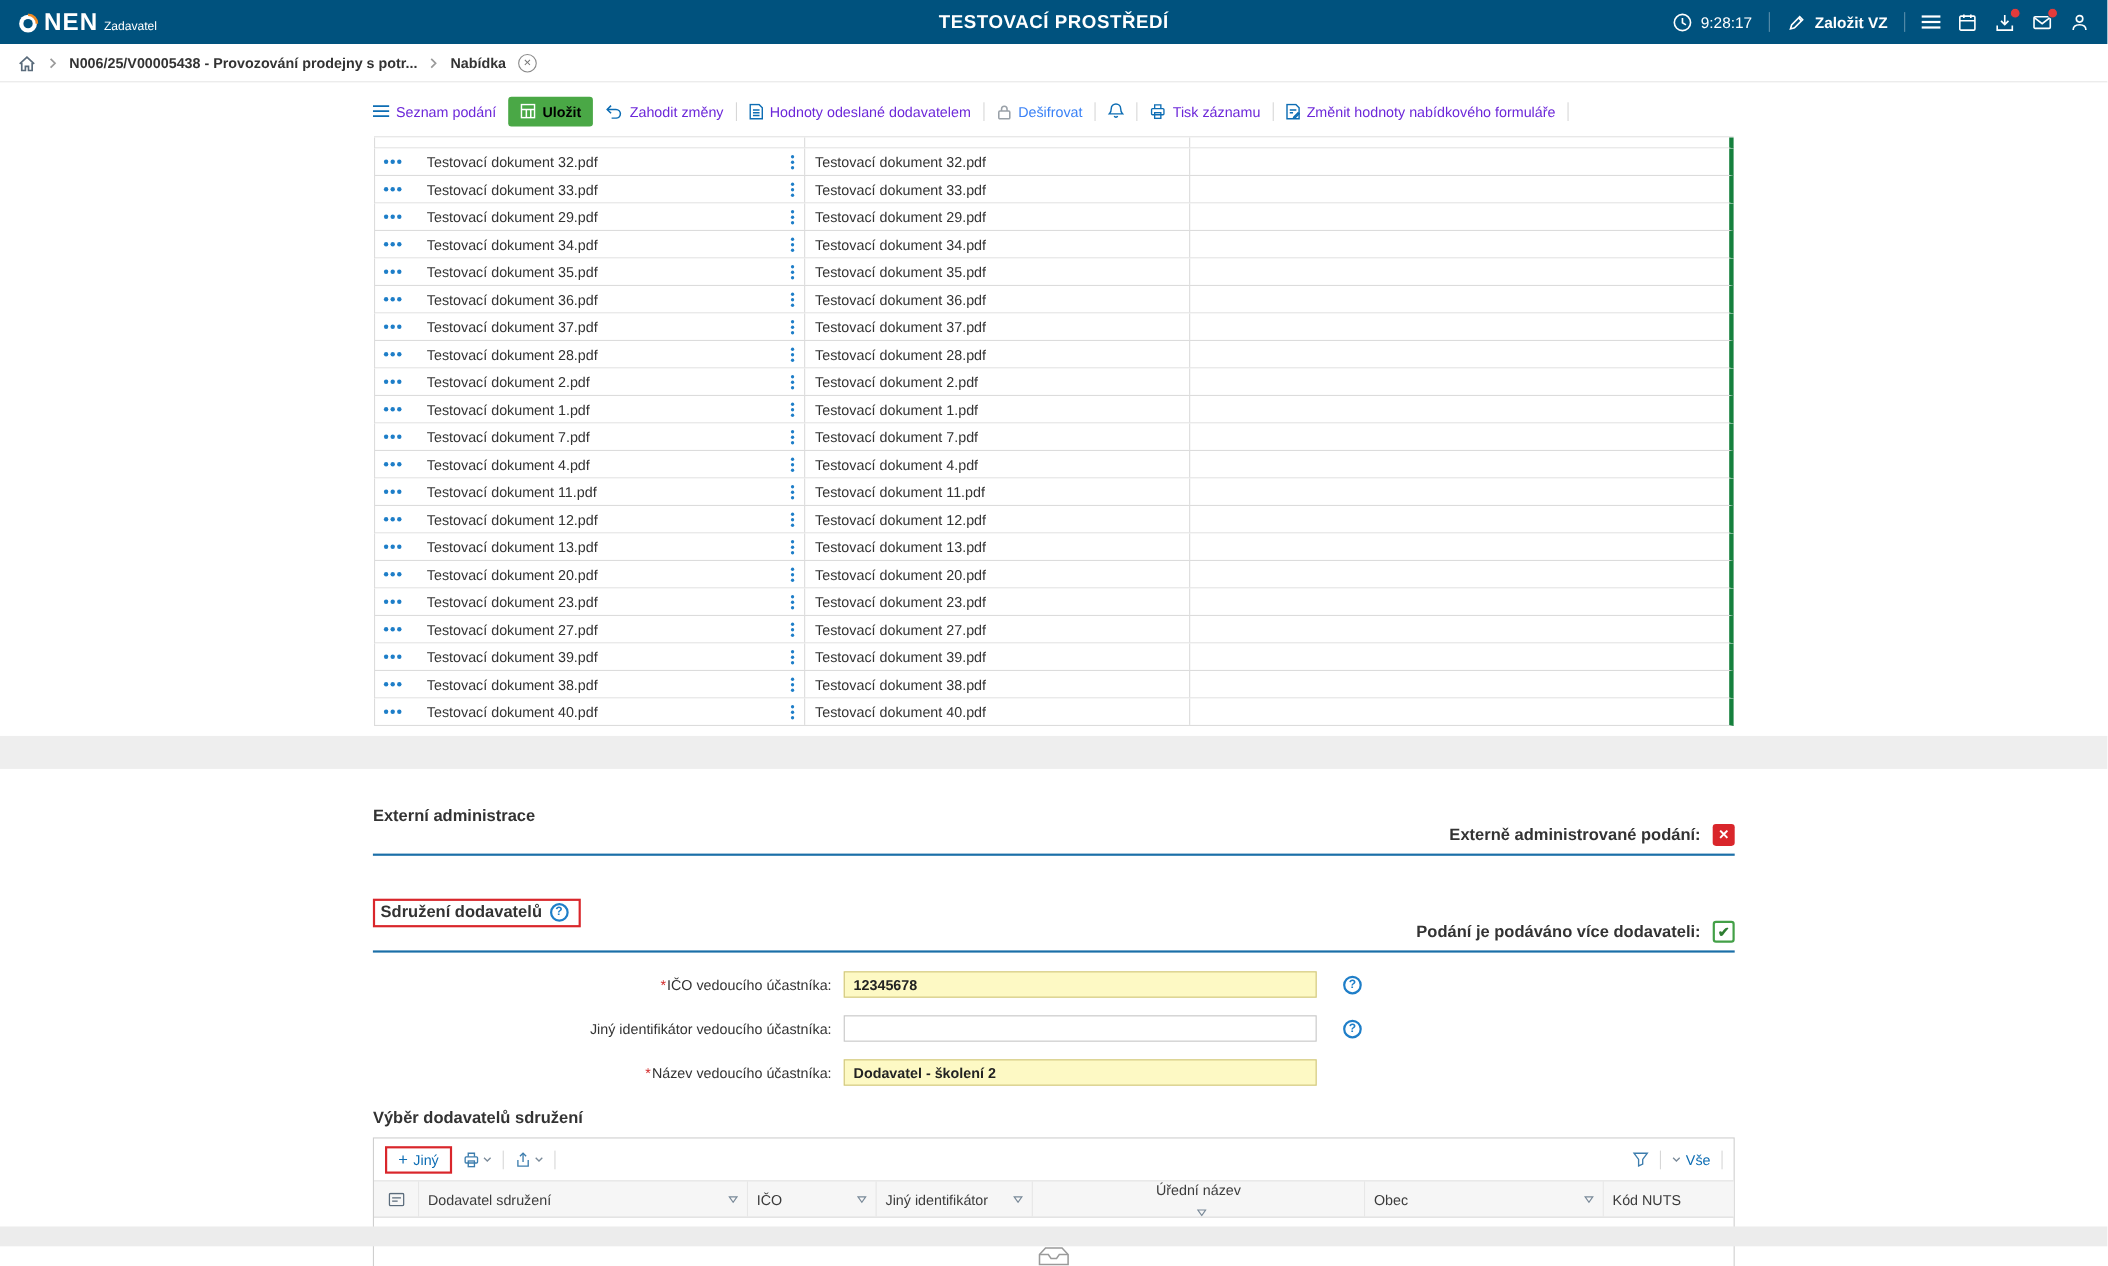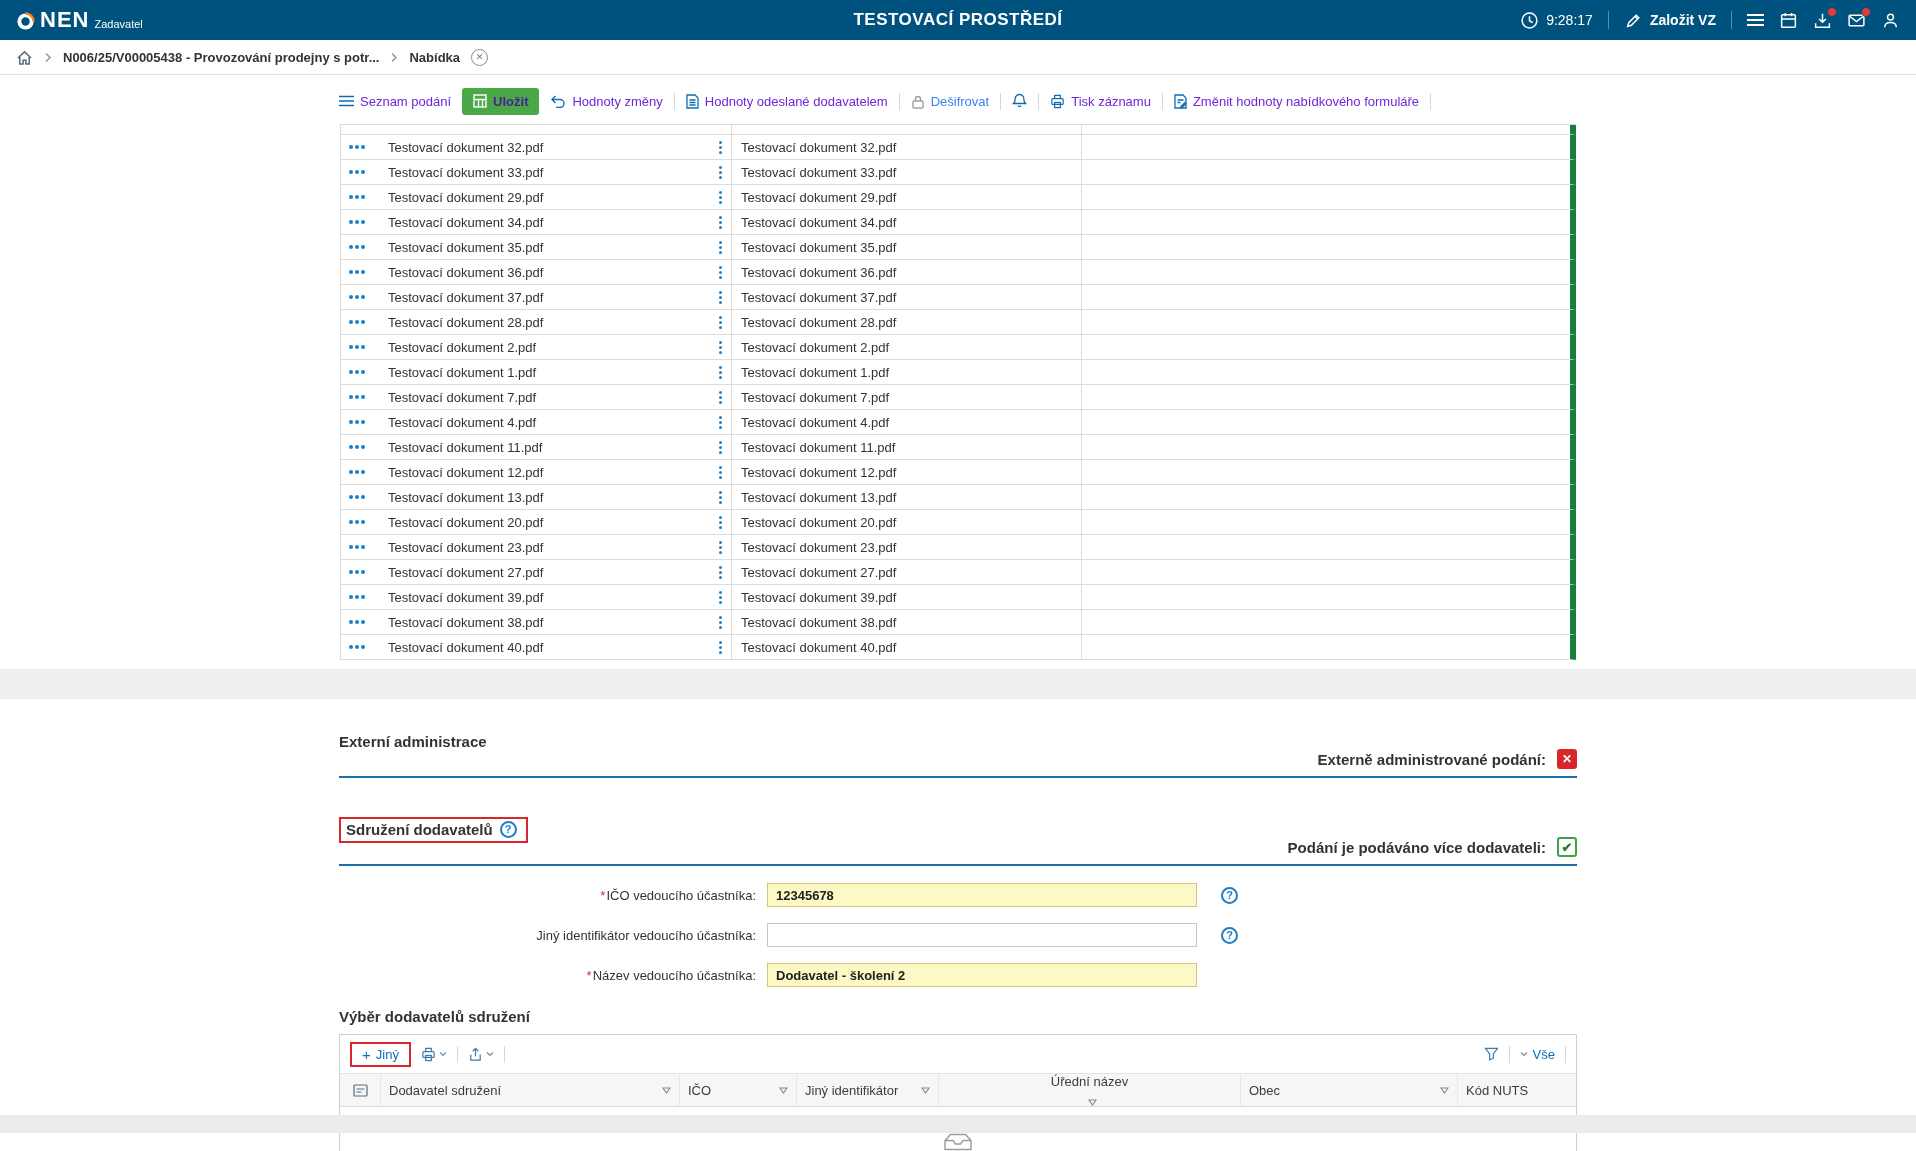--- a/index.html
+++ b/index.html
@@ -53,30 +53,30 @@
 
   
   .toolbar {
     width:1238px; margin:0 auto; padding-top:9px; height:43px;
     display:flex; align-items:center; gap:11px; font-size:13px; white-space:nowrap;
   }
   .tb-link { color:#6d28d9; display:flex; align-items:center; gap:6px; cursor:pointer; }
   .tb-link.disabled { color:#3b82f6; cursor:default; }
   .tb-sep { width:1px; height:17px; background:#d7d7d7; }
   .tb-btn-save {
-    background:#4aa846; color:#4c1d95; padding:6px 11px; border-radius:3px;
+    background:#4aa846; color:#000000; padding:6px 11px; border-radius:3px;
     display:flex; align-items:center; gap:6px; font-weight:bold; cursor:pointer;
   }
   .ticon { display:block; }
 
   
   .doc-table { width:1236px; margin:6px auto 0; border-top:1px solid #d9d9d9; }
   .doc-row {
     display:flex; height:25px; align-items:stretch; font-size:13px; color:#333;
-    border-bottom:1px solid #dcdcdc; border-left:1px solid #dcdcdc; border-right:6px solid #15803d;
+    border-bottom:1px solid #dcdcdc; border-left:1px solid #dcdcdc; border-right:4px solid #15803d;
     background:#fff;
   }
   .doc-row.sliver { height:10px; }
   .cell-a { width:391px; display:flex; align-items:center; padding-left:8px; border-right:1px solid #dcdcdc; }
   .cell-b { width:350px; display:flex; align-items:center; padding-left:9px; border-right:1px solid #dcdcdc; }
   .cell-c { flex:1; }
   .doc-name { margin-left:23px; }
   .cell-b .doc-name { margin-left:0; }
   .dots3 { display:flex; gap:2px; cursor:pointer; }
   .dots3 i { width:4px; height:4px; border-radius:50%; background:#1e7ec8; }
@@ -237,21 +237,21 @@
         <rect x="1" y="1" width="12" height="12"></rect>
           <path d="M1 5.5h12M5.5 5.5V13M9.5 5.5V13"></path>
       </svg>
       <span>Uložit</span>
     </span>
     <span class="tb-link">
       <svg class="ticon" width="16" height="14" viewBox="0 0 16 14" fill="none" stroke="#0d6db4" stroke-width="1.4">
         <path d="M5.5 2L2 5.5 5.5 9"></path>
           <path d="M2 5.5h8a4 4 0 0 1 0 8H6"></path>
       </svg>
-      <span>Hodnoty změny</span>
+      <span>Zahodit změny</span>
     </span>
     <span class="tb-sep"></span>
     <span class="tb-link">
       <svg class="ticon" width="13" height="15" viewBox="0 0 13 15" fill="none" stroke="#0d6db4" stroke-width="1.3">
         <path d="M1 1h8l3 3v10H1z"></path>
           <path d="M3.5 6h6M3.5 8.5h6M3.5 11h6"></path>
       </svg>
       <span>Hodnoty odeslané dodavatelem</span>
     </span>
     <span class="tb-sep"></span>

